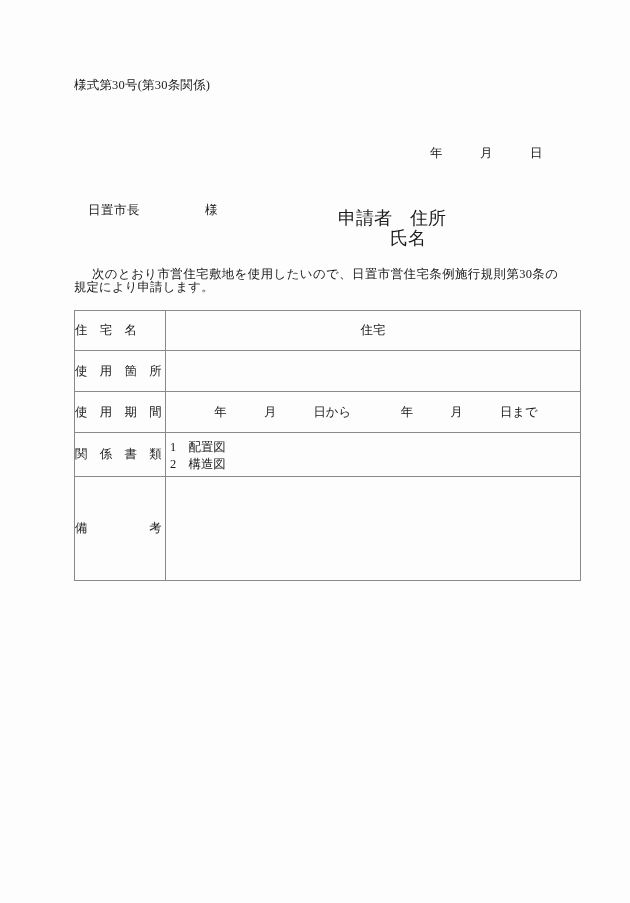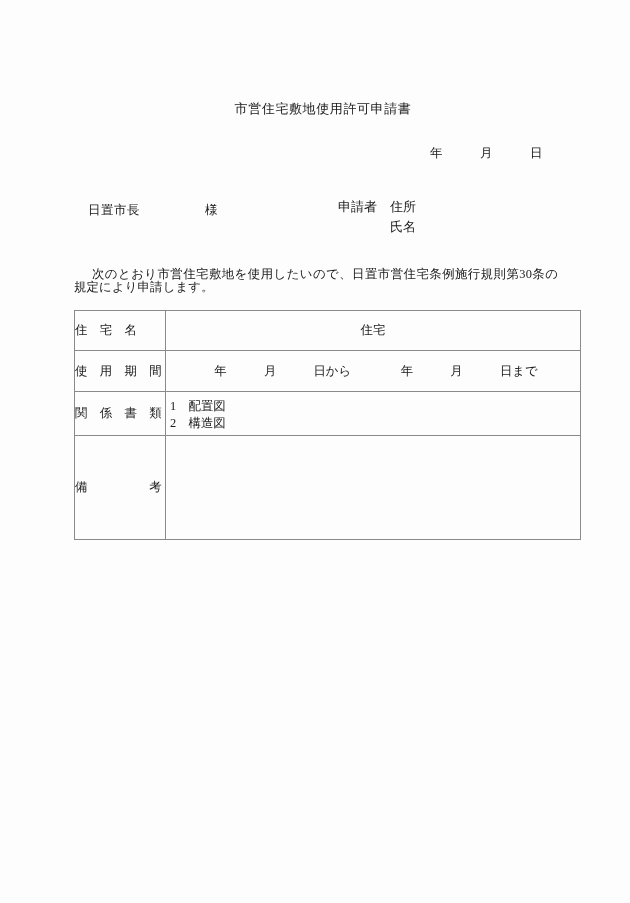--- a/index.html
+++ b/index.html
@@ -59,22 +59,22 @@
     font-size: 12.5px;
     white-space: pre;
     letter-spacing: 0.5px;
     margin-top: 28px;
   }
 
   
   .applicant {
     position: absolute;
     left: 338px;
-    top: 197px;
-    font-size: 13px;
+    top: 208px;
+    font-size: 18px;
     line-height: 20px;
   }
   .applicant .row {
     white-space: pre;
   }
   .applicant .indent {
     padding-left: 52px;
   }
 
   
@@ -141,22 +141,22 @@
   }
   .docs-list .doc-item {
     white-space: pre;
   }
 </style>
 </head>
 <body>
 
 <div class="page">
 
-
-  <div class="doc-title">市営住宅敷地使用許可申請書</div>
+  <div class="form-number">様式第30号(第30条関係)</div>
+
 
   <div class="date-line">年　　　月　　　日</div>
 
   <div class="addressee">日置市長　　　　　様</div>
 
   <div class="applicant">
     <div class="row">申請者　住所</div>
     <div class="row indent">氏名</div>
   </div>
 
@@ -166,20 +166,28 @@
     <tbody>
       <tr class="row-h-40">
         <td class="label-cell">
           <span class="label-text">住　宅　名</span>
         </td>
         <td class="value-cell value-center">
           <span>住宅</span>
         </td>
       </tr>
 
+      <tr class="row-h-41">
+        <td class="label-cell">
+          <span class="label-text">使　用　箇　所</span>
+        </td>
+        <td class="value-cell">
+          <span></span>
+        </td>
+      </tr>
 
       <tr class="row-h-41">
         <td class="label-cell">
           <span class="label-text">使　用　期　間</span>
         </td>
         <td class="value-cell">
           <span class="period-line">年　　　月　　　日から　　　　年　　　月　　　日まで</span>
         </td>
       </tr>
 

